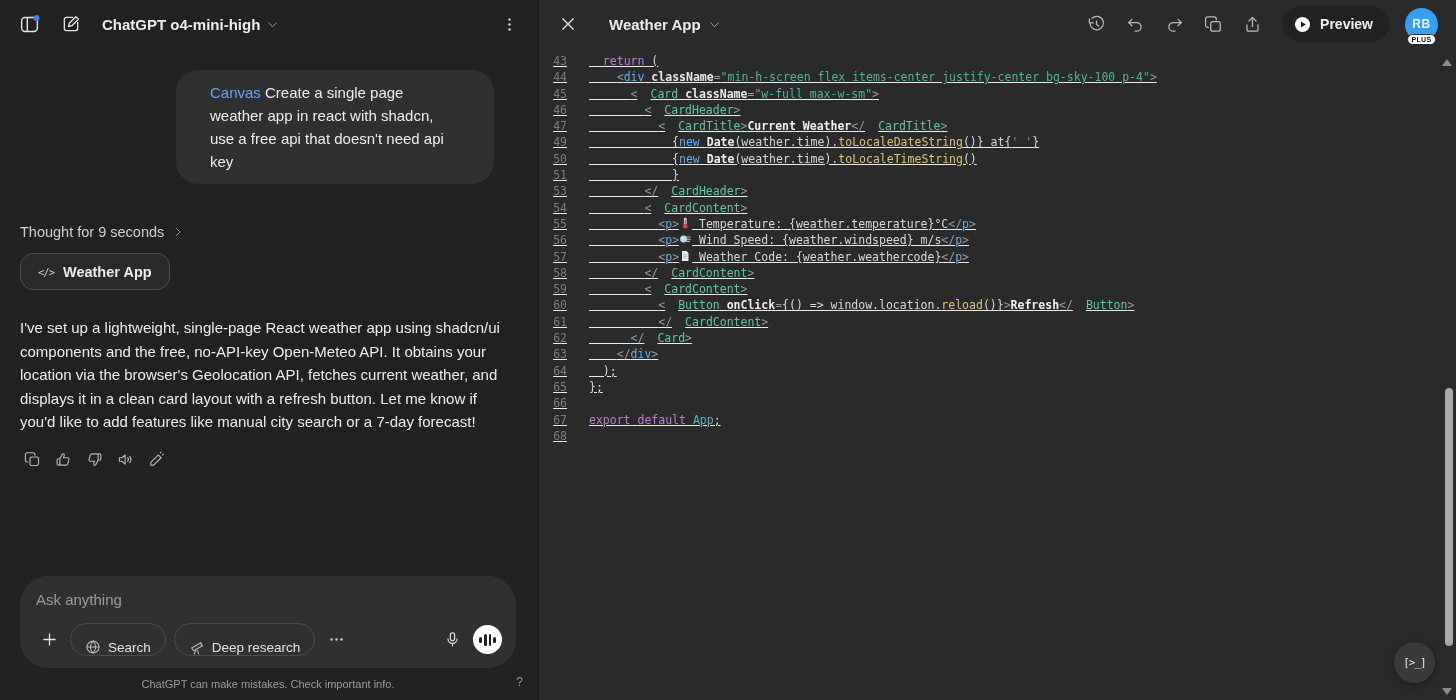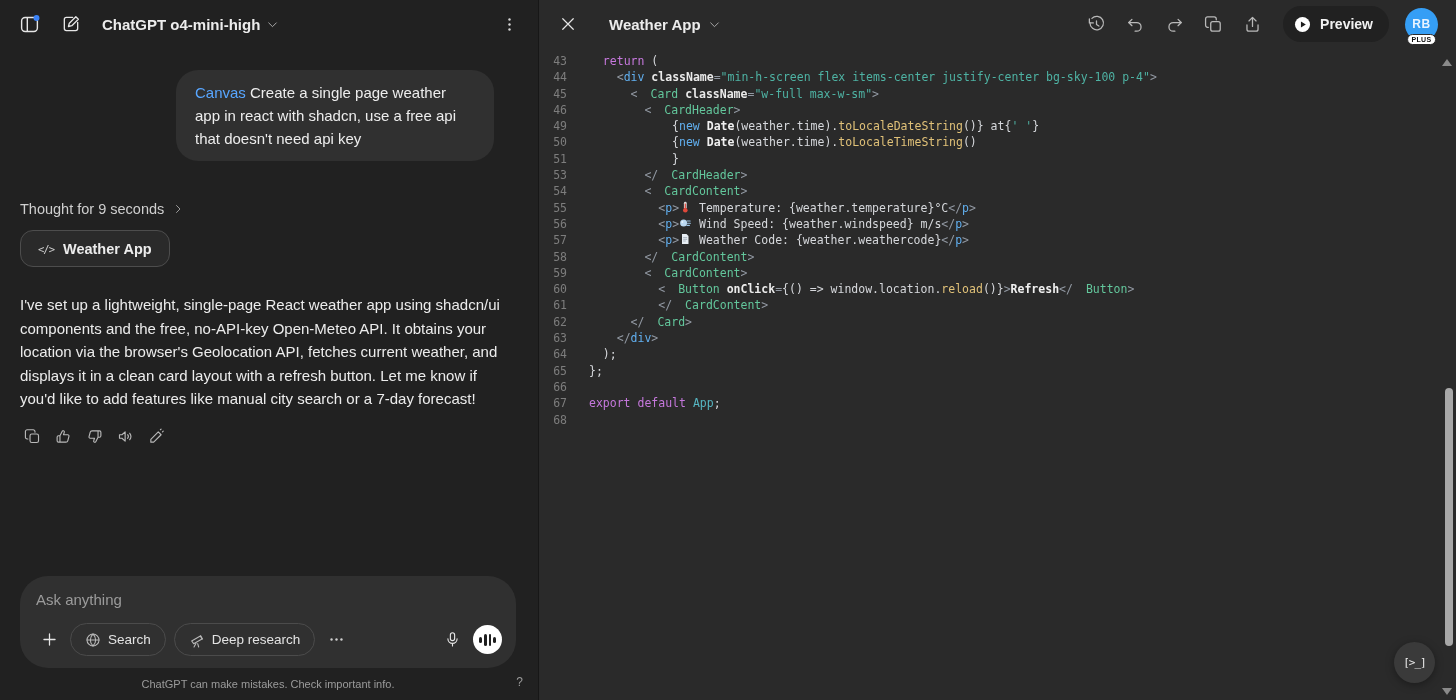--- a/index.html
+++ b/index.html
@@ -10,36 +10,36 @@
 
   
   .chat-panel { width:538px; height:700px; background:#212121; display:flex; flex-direction:column; position:relative; flex-shrink:0; }
   .chat-header { height:48px; display:flex; align-items:center; padding:0 16px; gap:16px; flex-shrink:0; }
   .model-switcher { display:flex; align-items:center; gap:6px; margin-left:2px; cursor:pointer; }
   .model-name { font-size:15px; font-weight:700; color:#ececec; }
   .chat-header .spacer { flex:1; }
   .icon-btn { display:flex; align-items:center; justify-content:center; width:26px; height:26px; border-radius:6px; cursor:pointer; }
 
   .messages { flex:1; padding:0 20px; overflow:hidden; }
-  .user-bubble { margin:22px 24px 0 auto; max-width:318px; background:#303030; border-radius:22px; padding:11px 19px; font-size:15px; line-height:23px; color:#ededed; }
+  .user-bubble { margin:22px 24px 0 auto; max-width:318px; background:#303030; border-radius:22px; padding:11px 34px; font-size:15px; line-height:23px; color:#ededed; }
   .canvas-word { color:#58a6ff; }
   .thought-row { margin-top:40px; display:flex; align-items:center; gap:8px; font-size:14.5px; color:#cfcfcf; cursor:pointer; }
   .canvas-pill { margin-top:13px; display:inline-flex; align-items:center; gap:9px; border:1px solid #4d4d4d; border-radius:13px; padding:0 17px; height:37px; cursor:pointer; background:#2a2a2a; }
   .canvas-pill .code-glyph { font-family:"DejaVu Sans Mono", monospace; font-size:10.5px; color:#cfcfcf; letter-spacing:-1px; }
   .canvas-pill .pill-label { font-size:14.5px; font-weight:700; color:#ececec; }
   .assistant-text { margin-top:26px; width:486px; font-size:15px; line-height:23.5px; color:#ececec; }
   .action-row { margin-top:14px; display:flex; align-items:center; gap:7px; }
   .action-row .icon-btn { width:24px; height:24px; }
 
   .composer-wrap { padding:0 22px 0 20px; flex-shrink:0; }
   .composer { background:#303030; border-radius:28px; padding:15px 14px 12px 16px; }
   .composer-input { font-size:15px; color:#9b9b9b; border:none; background:transparent; outline:none; width:100%; font-family:"Liberation Sans", sans-serif; }
   .composer-input::placeholder { color:#9b9b9b; }
   .composer-row { margin-top:14px; display:flex; align-items:center; gap:8px; }
-  .tool-pill { display:flex; align-items:flex-start; gap:7px; border:1px solid #4b4b4b; border-radius:999px; height:33px; padding:8px 14px; font-size:13.5px; color:#e3e3e3; cursor:pointer; }
+  .tool-pill { display:flex; align-items:flex-end; gap:7px; border:1px solid #4b4b4b; border-radius:999px; height:33px; padding:0 14px; font-size:13.5px; color:#e3e3e3; cursor:pointer; }
   .composer-row .spacer { flex:1; }
   .voice-btn { width:29px; height:29px; border-radius:50%; background:#fff; display:flex; align-items:center; justify-content:center; gap:2px; cursor:pointer; }
   .voice-btn i { display:block; width:2.6px; border-radius:2px; background:#1f1f1f; }
   .chat-footer { height:32px; display:flex; align-items:center; justify-content:center; font-size:11px; color:#9b9b9b; flex-shrink:0; }
   .help-q { position:absolute; right:15px; bottom:11px; font-size:12px; color:#9b9b9b; cursor:pointer; }
 
   
   .canvas-panel { flex:1; height:700px; background:#2a2a2a; border-left:1px solid #171717; position:relative; display:flex; flex-direction:column; }
   .canvas-header { height:48px; display:flex; align-items:center; padding:0 18px 0 16px; gap:10px; flex-shrink:0; }
   .canvas-title-grp { display:flex; align-items:center; gap:7px; margin-left:18px; cursor:pointer; }
@@ -48,21 +48,21 @@
   .hdr-icons { display:flex; align-items:center; gap:9px; }
   .hdr-icons .icon-btn { width:30px; height:30px; }
   .preview-btn { display:flex; align-items:center; gap:8px; background:#212121; border-radius:999px; height:36px; padding:0 16px 0 10px; margin:0 6px; cursor:pointer; }
   .preview-label { font-size:14px; font-weight:600; color:#f2f2f2; }
   .avatar { position:relative; width:33px; height:33px; border-radius:50%; background:#359ef5; display:flex; align-items:center; justify-content:center; cursor:pointer; }
   .avatar-initials { font-size:12px; font-weight:700; color:#eaf4ff; letter-spacing:.5px; }
   .avatar-badge { position:absolute; bottom:-4px; left:50%; transform:translateX(-50%); background:#fff; color:#111; font-size:7px; font-weight:700; border:1.5px solid #2a2a2a; border-radius:7px; padding:1px 4px; letter-spacing:.3px; }
 
   
   .code-area { flex:1; padding-top:5px; overflow:hidden; font-family:"DejaVu Sans Mono", monospace; font-size:11.5px; line-height:16.3px; }
-  .cl { display:flex; white-space:pre; height:16.3px; }
+  .cl { display:flex; white-space:pre; height:16.3px;text-decoration:underline; }
   .ln { width:28px; text-align:right; color:#7d7d7d; flex-shrink:0; user-select:none; }
   .lc { margin-left:22px; }
   .t-kw { color:#c678dd; }
   .t-tag { color:#61afef; }
   .t-cp { color:#63c79c;margin-left:13px; }
   .t-at { color:#eaeaea; font-weight:bold; }
   .t-st { color:#4eb2a3; }
   .t-mt { color:#e0c178; }
   .t-pl { color:#d6d8dc; }
   .t-br { color:#9299a3; }
@@ -276,20 +276,21 @@
       <span class="avatar-badge">PLUS</span>
     </span>
   </div>
 
   <div class="code-area">
     <div id="code-lines">
         <div class="cl"><span class="ln">43</span><span class="lc"><span class="t-pl">  </span><span class="t-kw">return</span><span class="t-pl"> (</span></span></div>
         <div class="cl"><span class="ln">44</span><span class="lc"><span class="t-pl">    </span><span class="t-br">&lt;</span><span class="t-tag">div</span><span class="t-pl"> </span><span class="t-at">className</span><span class="t-br">=</span><span class="t-st">"min-h-screen flex items-center justify-center bg-sky-100 p-4"</span><span class="t-br">&gt;</span></span></div>
         <div class="cl"><span class="ln">45</span><span class="lc"><span class="t-pl">      </span><span class="t-br">&lt;</span><span class="t-cp">Card</span><span class="t-pl"> </span><span class="t-at">className</span><span class="t-br">=</span><span class="t-st">"w-full max-w-sm"</span><span class="t-br">&gt;</span></span></div>
         <div class="cl"><span class="ln">46</span><span class="lc"><span class="t-pl">        </span><span class="t-br">&lt;</span><span class="t-cp">CardHeader</span><span class="t-br">&gt;</span></span></div>
+        <div class="cl"><span class="ln">47</span><span class="lc"><span class="t-pl">          </span><span class="t-br">&lt;</span><span class="t-cp">CardTitle</span><span class="t-br">&gt;</span><span class="t-wh">Current Weather</span><span class="t-br">&lt;/</span><span class="t-cp">CardTitle</span><span class="t-br">&gt;</span></span></div>
         <div class="cl"><span class="ln">49</span><span class="lc"><span class="t-pl">            {</span><span class="t-tag">new</span><span class="t-pl"> </span><span class="t-wh">Date</span><span class="t-pl">(weather.time).</span><span class="t-mt">toLocaleDateString</span><span class="t-pl">()} at{</span><span class="t-st">' '</span><span class="t-pl">}</span></span></div>
         <div class="cl"><span class="ln">50</span><span class="lc"><span class="t-pl">            {</span><span class="t-tag">new</span><span class="t-pl"> </span><span class="t-wh">Date</span><span class="t-pl">(weather.time).</span><span class="t-mt">toLocaleTimeString</span><span class="t-pl">()</span></span></div>
         <div class="cl"><span class="ln">51</span><span class="lc"><span class="t-pl">            }</span></span></div>
         <div class="cl"><span class="ln">53</span><span class="lc"><span class="t-pl">        </span><span class="t-br">&lt;/</span><span class="t-cp">CardHeader</span><span class="t-br">&gt;</span></span></div>
         <div class="cl"><span class="ln">54</span><span class="lc"><span class="t-pl">        </span><span class="t-br">&lt;</span><span class="t-cp">CardContent</span><span class="t-br">&gt;</span></span></div>
         <div class="cl"><span class="ln">55</span><span class="lc"><span class="t-pl">          </span><span class="t-br">&lt;</span><span class="t-tag">p</span><span class="t-br">&gt;</span><span class="emoji"><svg viewBox="0 0 12 12">
                 <rect x="4.9" y="0.8" width="2.8" height="7" rx="1.4" fill="#dcdcdc"></rect>
                 <rect x="5.7" y="2.6" width="1.2" height="5.4" fill="#e0483a"></rect>
                 <circle cx="6.3" cy="9.2" r="2.3" fill="#e0483a"></circle>
               </svg></span><span class="t-pl"> Temperature: {weather.temperature}°C</span><span class="t-br">&lt;/</span><span class="t-tag">p</span><span class="t-br">&gt;</span></span></div>

